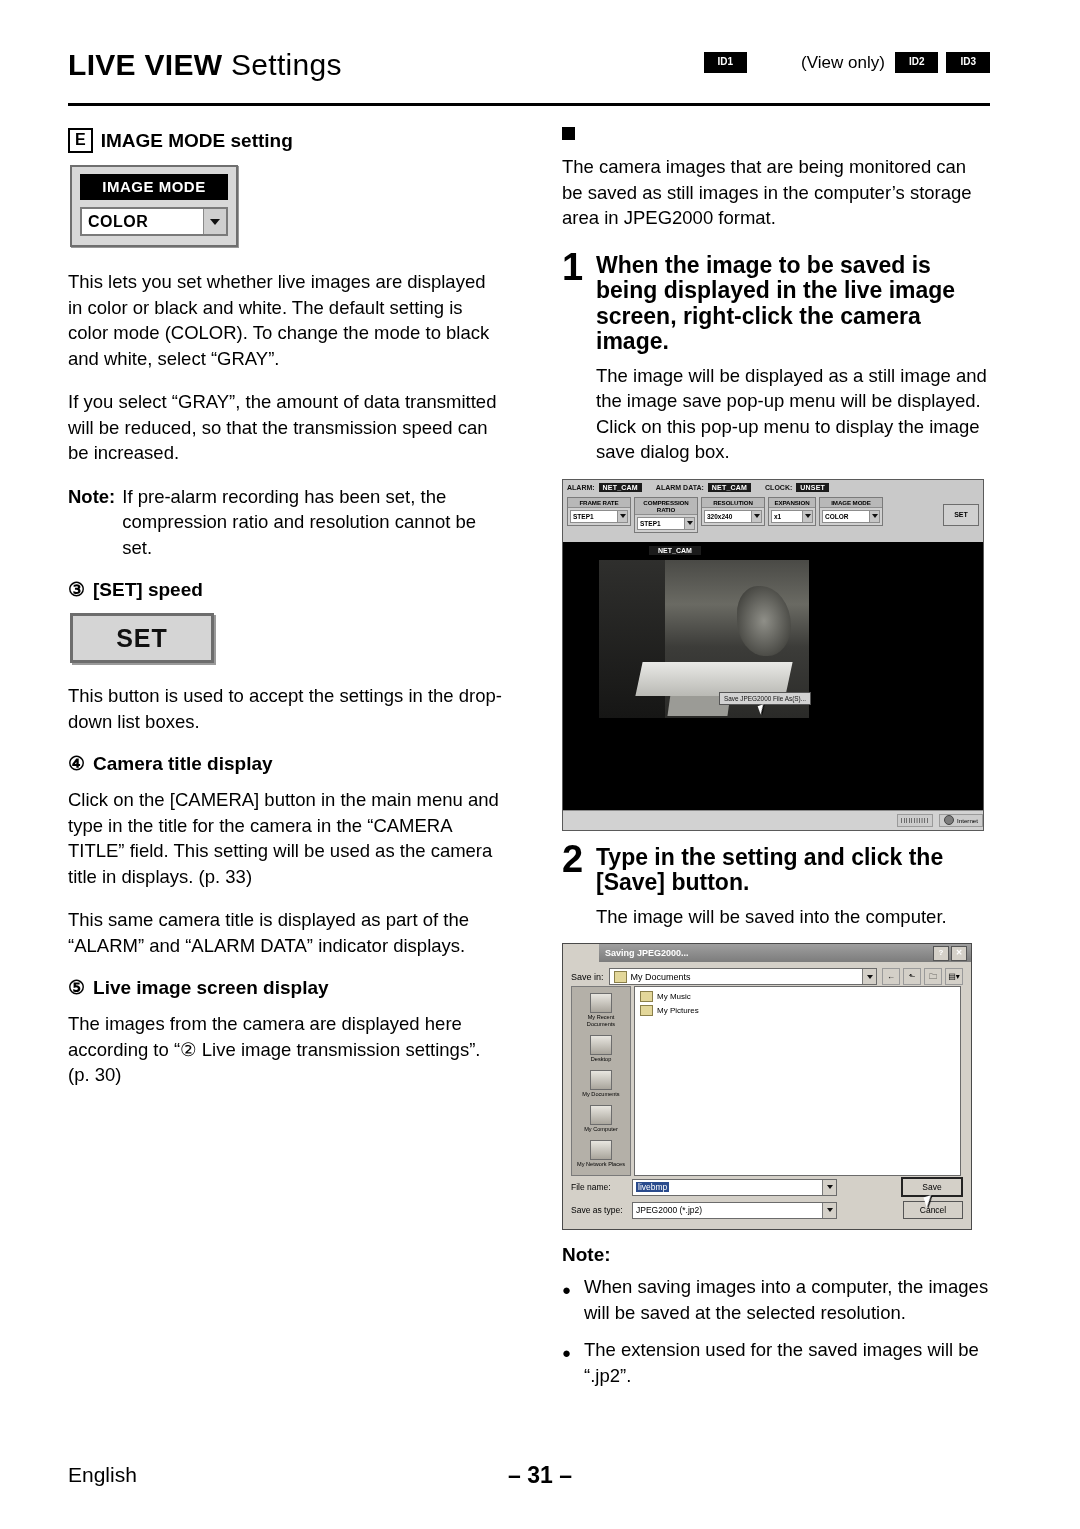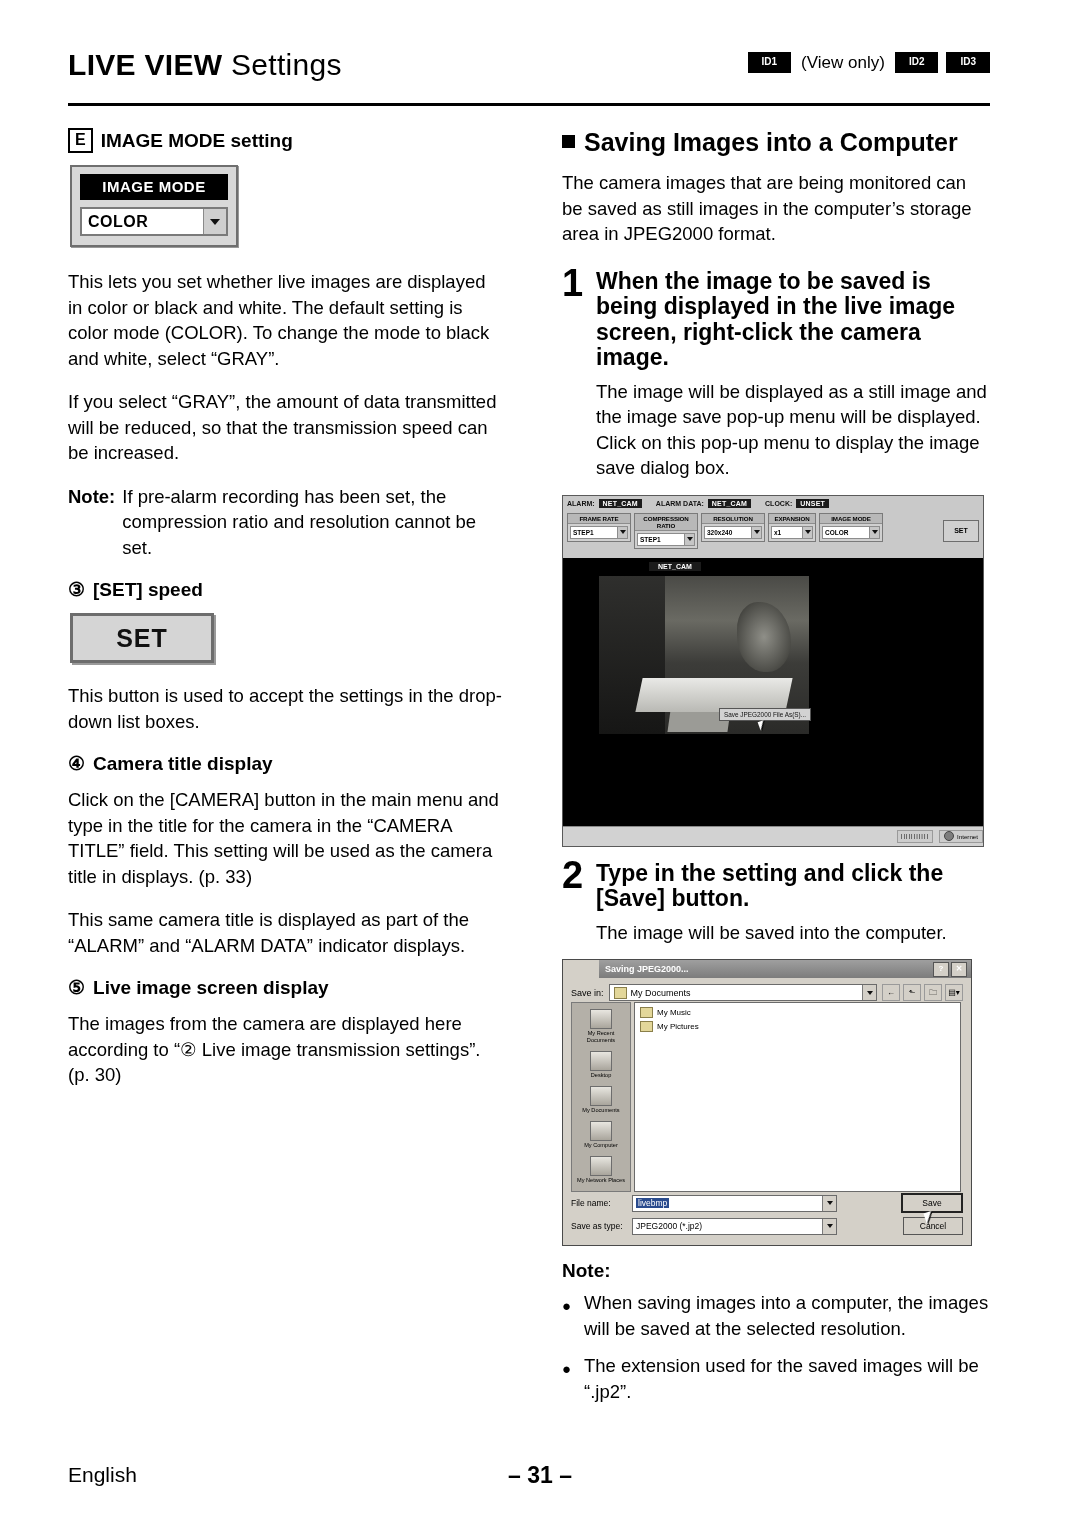--- a/index.html
+++ b/index.html
@@ -50,20 +50,21 @@
     background: #000000;
     color: #ffffff;
     font-size: 10px;
     font-weight: bold;
     padding: 5px 14px 6px 14px;
     line-height: 1;
   }
   .id-viewonly {
     font-size: 17px;
     padding: 0 10px;
+    margin-left: 44px;
   }
   .header-rule {
     position: absolute;
     left: 68px; top: 103px;
     width: 922px;
     height: 3px;
     background: #000000;
   }
 
   
@@ -667,21 +668,20 @@
       <span>Live image screen display</span>
     </div>
 
     <p class="body-text">The images from the camera are displayed here according to “② Live image transmission settings”. (p. 30)</p>
   </div>
 
   <div class="col-right">
 
     <div class="head2">
       <span class="sq-bullet"></span>
-      <span>Saving Images into a Computer</span>
     </div>
 
     <p class="body-text">The camera images that are being monitored can be saved as still images in the computer’s storage area in JPEG2000 format.</p>
 
     <div class="step">
       <div class="step-num">1</div>
       <div class="step-text">When the image to be saved is being displayed in the live image screen, right-click the camera image.</div>
     </div>
     <p class="indent-text">The image will be displayed as a still image and the image save pop-up menu will be displayed. Click on this pop-up menu to display the image save dialog box.</p>
 

